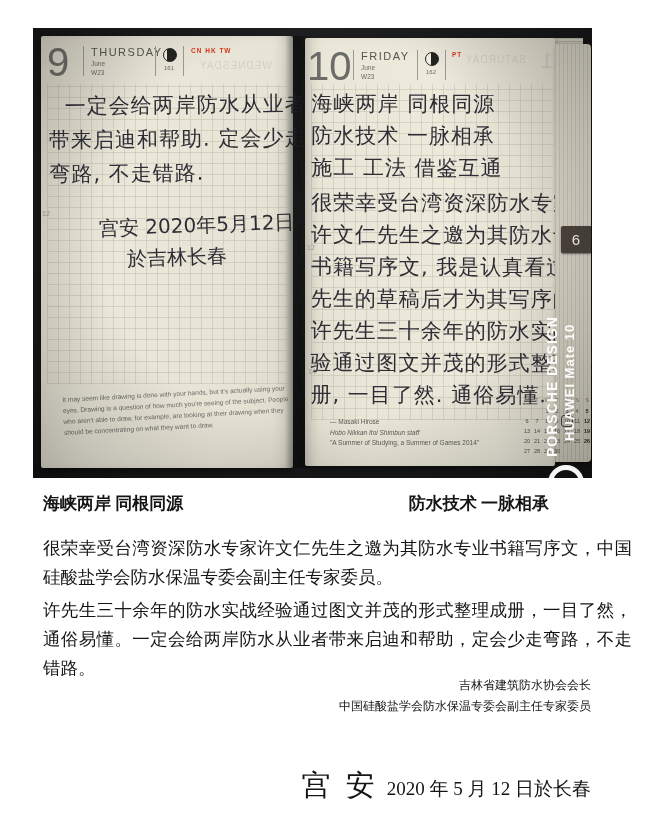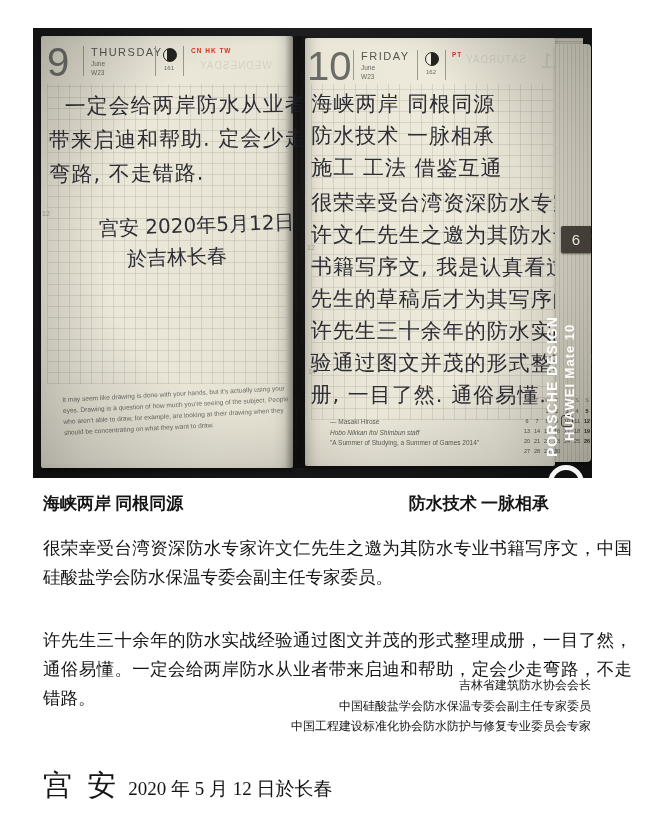--- a/index.html
+++ b/index.html
@@ -79,24 +79,24 @@
   .wm-circles i{display:block;width:26px;height:26px;border:5px solid #fff;border-radius:50%;opacity:.96;}
   .vignette{position:absolute;inset:0;pointer-events:none;
      background:radial-gradient(ellipse at 50% 45%,rgba(0,0,0,0) 55%,rgba(0,0,0,.25) 100%);}
   
   .doc{position:absolute;left:43px;width:589px;color:#141414;
        font-family:"Liberation Serif",serif;}
   .headline{top:492px;width:506px;display:flex;justify-content:space-between;
        font-weight:bold;font-size:17px;}
   .para{font-size:17.5px;line-height:29px;text-align:justify;}
   .para1{top:534px;}
-  .para2{top:596px;margin-top:30px;}
+  .para2{top:596px;}
   .titles{top:675px;text-align:right;padding-right:41px;box-sizing:border-box;
           font-size:12px;line-height:20.5px;}
-  .sigrow{top:766px;display:flex;justify-content:flex-start;align-items:baseline;
+  .sigrow{top:766px;display:flex;justify-content:flex-end;align-items:baseline;
           padding-right:41px;box-sizing:border-box;}
   .sig-name{font-size:29px;letter-spacing:4px;}
   .sig-date{font-size:19px;margin-left:8px;}
 </style>
 </head>
 <body>
 
 <div class="photo">
 
   <div class="stack-top"></div>
@@ -237,19 +237,18 @@
   <span>海峡两岸 同根同源</span>
   <span>防水技术 一脉相承</span>
 </div>
 
 <div class="doc para para1">很荣幸受台湾资深防水专家许文仁先生之邀为其防水专业书籍写序文，中国硅酸盐学会防水保温专委会副主任专家委员。</div>
 <div class="doc para para2">许先生三十余年的防水实战经验通过图文并茂的形式整理成册，一目了然，通俗易懂。一定会给两岸防水从业者带来启迪和帮助，定会少走弯路，不走错路。</div>
 
 <div class="doc titles">
     <div>吉林省建筑防水协会会长</div>
     <div>中国硅酸盐学会防水保温专委会副主任专家委员</div>
-    <div>中国工程建设标准化协会防水防护与修复专业委员会专家</div>
   </div>
 
 <div class="doc sigrow">
   <span class="sig-name">宫 安</span>
   <span class="sig-date">2020 年 5 月 12 日於长春</span>
 </div>
 
 </body></html>

